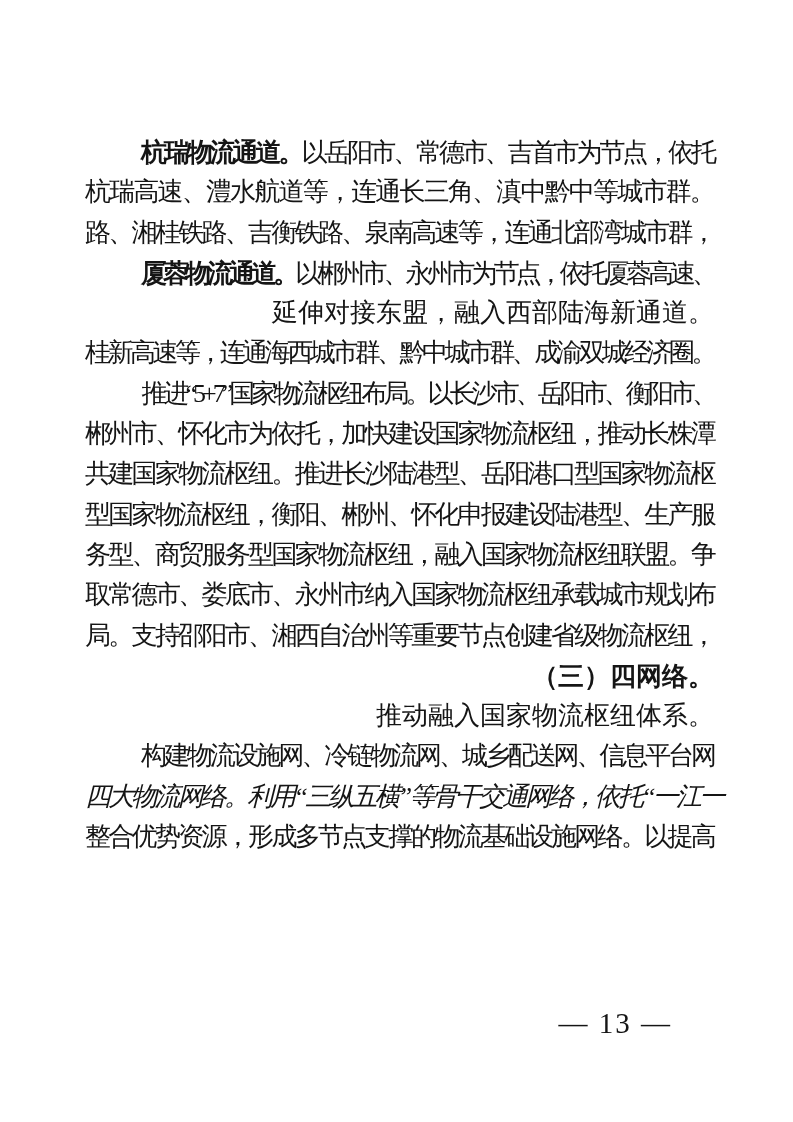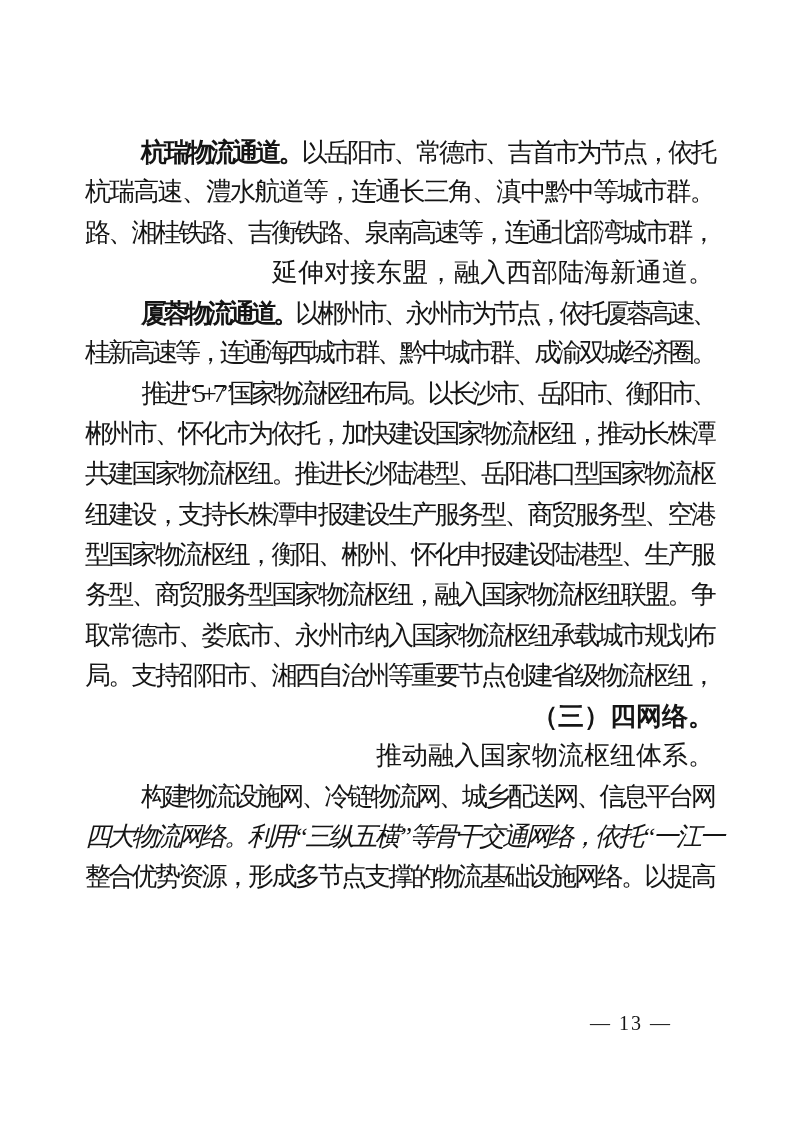--- a/index.html
+++ b/index.html
@@ -34,42 +34,41 @@
     padding-left: 56px;
   }
   .bold {
     font-family: "Liberation Sans", "DejaVu Sans", sans-serif;
     font-weight: 700;
   }
   #page-footer {
     position: absolute;
     top: 1010px;
     right: 121px;
-    font-size: 20px;
+    font-size: 29px;
     line-height: 26px;
     font-family: "Liberation Serif", "DejaVu Serif", serif;
     color: #151515;
     letter-spacing: 2px;
   }
 </style>
 </head>
 <body>
 
 <div class="page">
   <div id="text-block">
       <div class="line indent" style="letter-spacing: -3.08px;"><span class="bold">杭瑞物流通道。</span><span>以岳阳市、常德市、吉首市为节点，依托</span></div>
       <div class="line" style="letter-spacing: -1.81px;"><span>杭瑞高速、澧水航道等，连通长三角、滇中黔中等城市群。</span></div>
       <div class="line" style="letter-spacing: -2.7px;"><span>路、湘桂铁路、吉衡铁路、泉南高速等，连通北部湾城市群，</span></div>
+      <div class="line indent" style="letter-spacing: -3.96px;"><span class="bold">厦蓉物流通道。</span><span>以郴州市、永州市为节点，依托厦蓉高速、</span></div>
       <div class="line"><span>延伸对接东盟，融入西部陆海新通道。</span></div>
-      <div class="line indent" style="letter-spacing: -3.96px;"><span class="bold">厦蓉物流通道。</span><span>以郴州市、永州市为节点，依托厦蓉高速、</span></div>
       <div class="line" style="letter-spacing: -3.54px;"><span>桂新高速等，连通海西城市群、黔中城市群、成渝双城经济圈。</span></div>
       <div class="line indent" style="letter-spacing: -3.97px;"><span>推进“5+7”国家物流枢纽布局。以长沙市、岳阳市、衡阳市、</span></div>
       <div class="line" style="letter-spacing: -2.7px;"><span>郴州市、怀化市为依托，加快建设国家物流枢纽，推动长株潭</span></div>
       <div class="line" style="letter-spacing: -2.7px;"><span>共建国家物流枢纽。推进长沙陆港型、岳阳港口型国家物流枢</span></div>
-      <div class="line" style="letter-spacing: -2.7px;"><span>纽建设，支持长株潭申报建设生产服务型、商贸服务型、空港</span></div>
       <div class="line" style="letter-spacing: -2.7px;"><span>型国家物流枢纽，衡阳、郴州、怀化申报建设陆港型、生产服</span></div>
       <div class="line" style="letter-spacing: -2.7px;"><span>务型、商贸服务型国家物流枢纽，融入国家物流枢纽联盟。争</span></div>
       <div class="line" style="letter-spacing: -2.7px;"><span>取常德市、娄底市、永州市纳入国家物流枢纽承载城市规划布</span></div>
       <div class="line" style="letter-spacing: -2.7px;"><span>局。支持邵阳市、湘西自治州等重要节点创建省级物流枢纽，</span></div>
       <div class="line indent"><span class="bold">（三）四网络。</span></div>
       <div class="line"><span>推动融入国家物流枢纽体系。</span></div>
       <div class="line indent" style="letter-spacing: -3.08px;"><span>构建物流设施网、冷链物流网、城乡配送网、信息平台网</span></div>
       <div class="line" style="letter-spacing: -2.83px; font-style: italic;"><span>四大物流网络。利用“三纵五横”等骨干交通网络，依托“一江一</span></div>
       <div class="line" style="letter-spacing: -2.7px;"><span>整合优势资源，形成多节点支撑的物流基础设施网络。以提高</span></div>
     </div>

